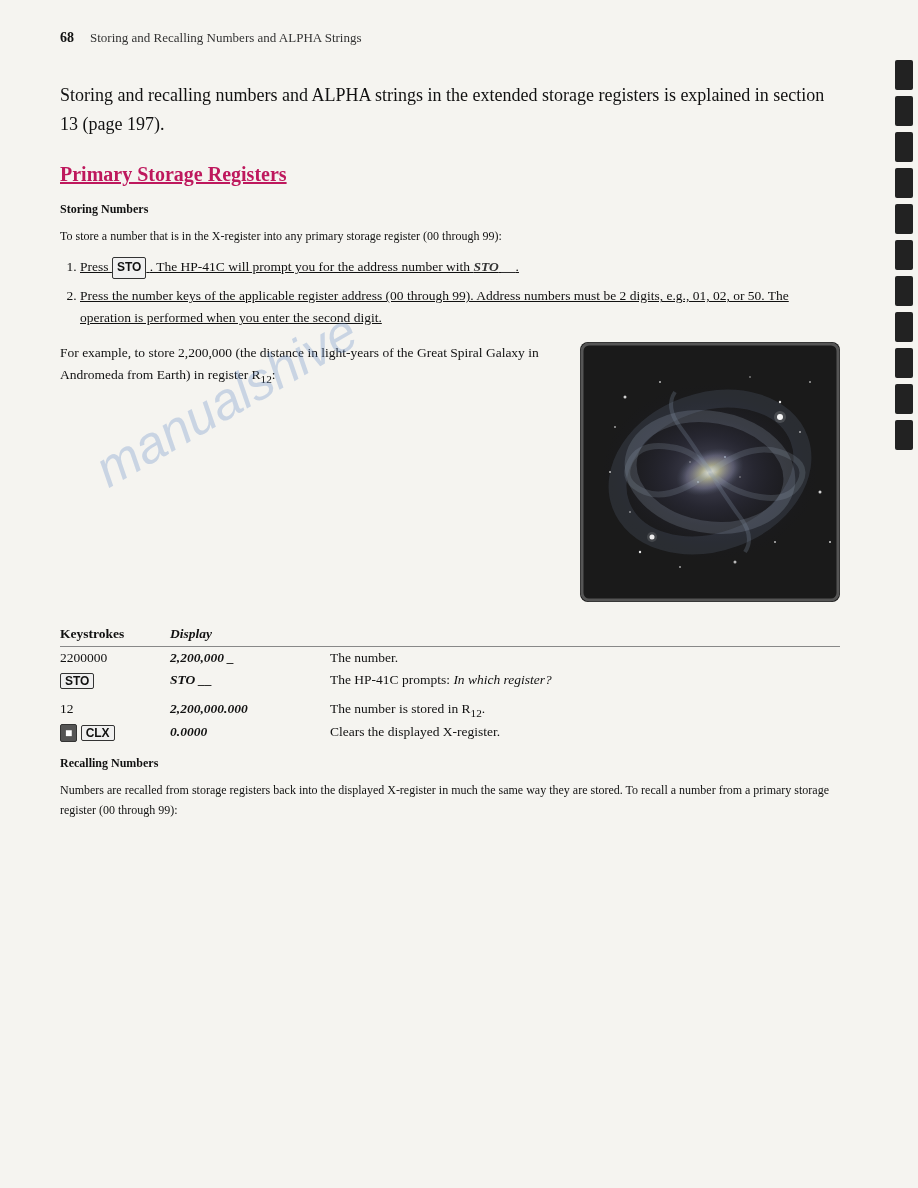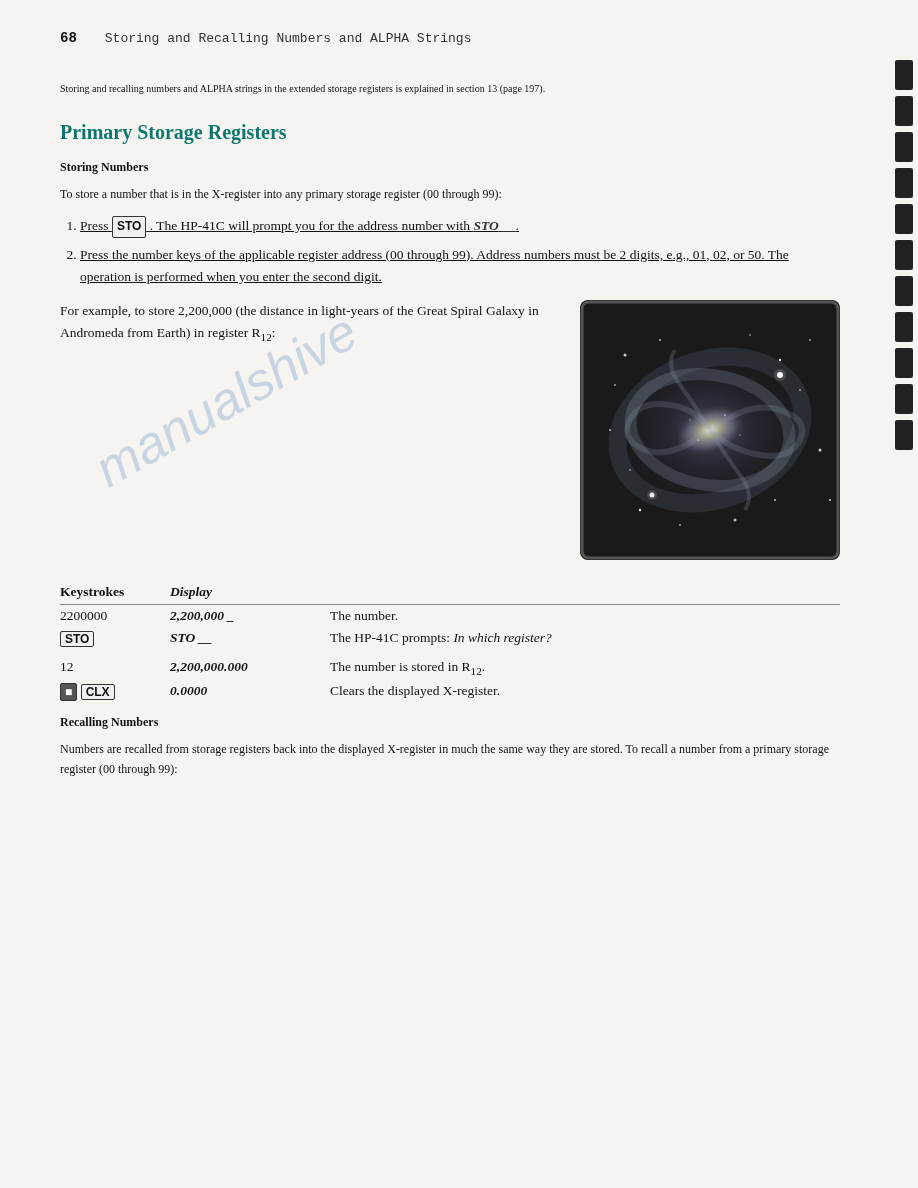--- a/index.html
+++ b/index.html
@@ -37,49 +37,49 @@
     .tab-mark {
       width: 18px;
       height: 30px;
       background: #222;
       border-radius: 2px;
     }
 
     .page-header {
       display: flex;
       align-items: flex-end;
-      gap: 28px;
+      gap: 16px;
       margin-bottom: 18px;
       border-bottom: none;
-      font-family: Liberation Mono, monospace;
     }
 
     .page-number {
       font-weight: bold;
       font-size: 14px;
     }
 
     .page-header-title {
       font-size: 13px;
       color: #333;
     }
 
     .intro-text {
-      font-size: 10px;
+      font-size: 18px;
       line-height: 1.6;
       margin-bottom: 24px;
       margin-top: 35px;
     }
 
     .section-title {
       font-size: 20px;
       font-weight: bold;
-      color: #0f766e;
+      color: #be185d;
       margin-bottom: 16px;
       margin-top: 8px;
+      text-decoration: underline;
     }
 
     .subsection-title {
       font-size: 12px;
       font-weight: bold;
       color: #111;
       margin-bottom: 10px;
     }
 
     .body-text {

